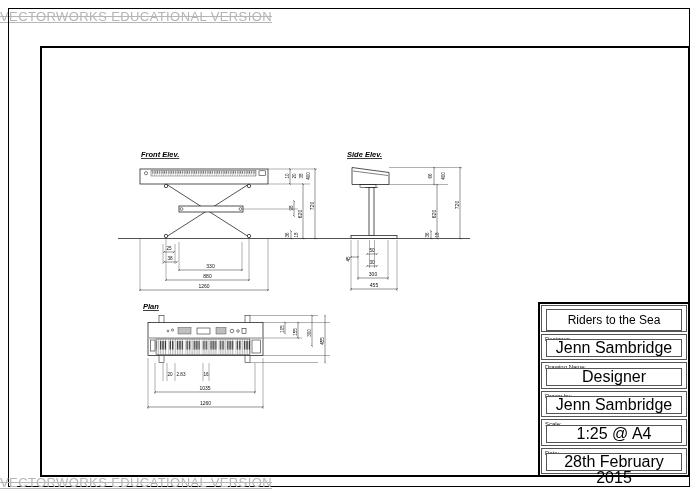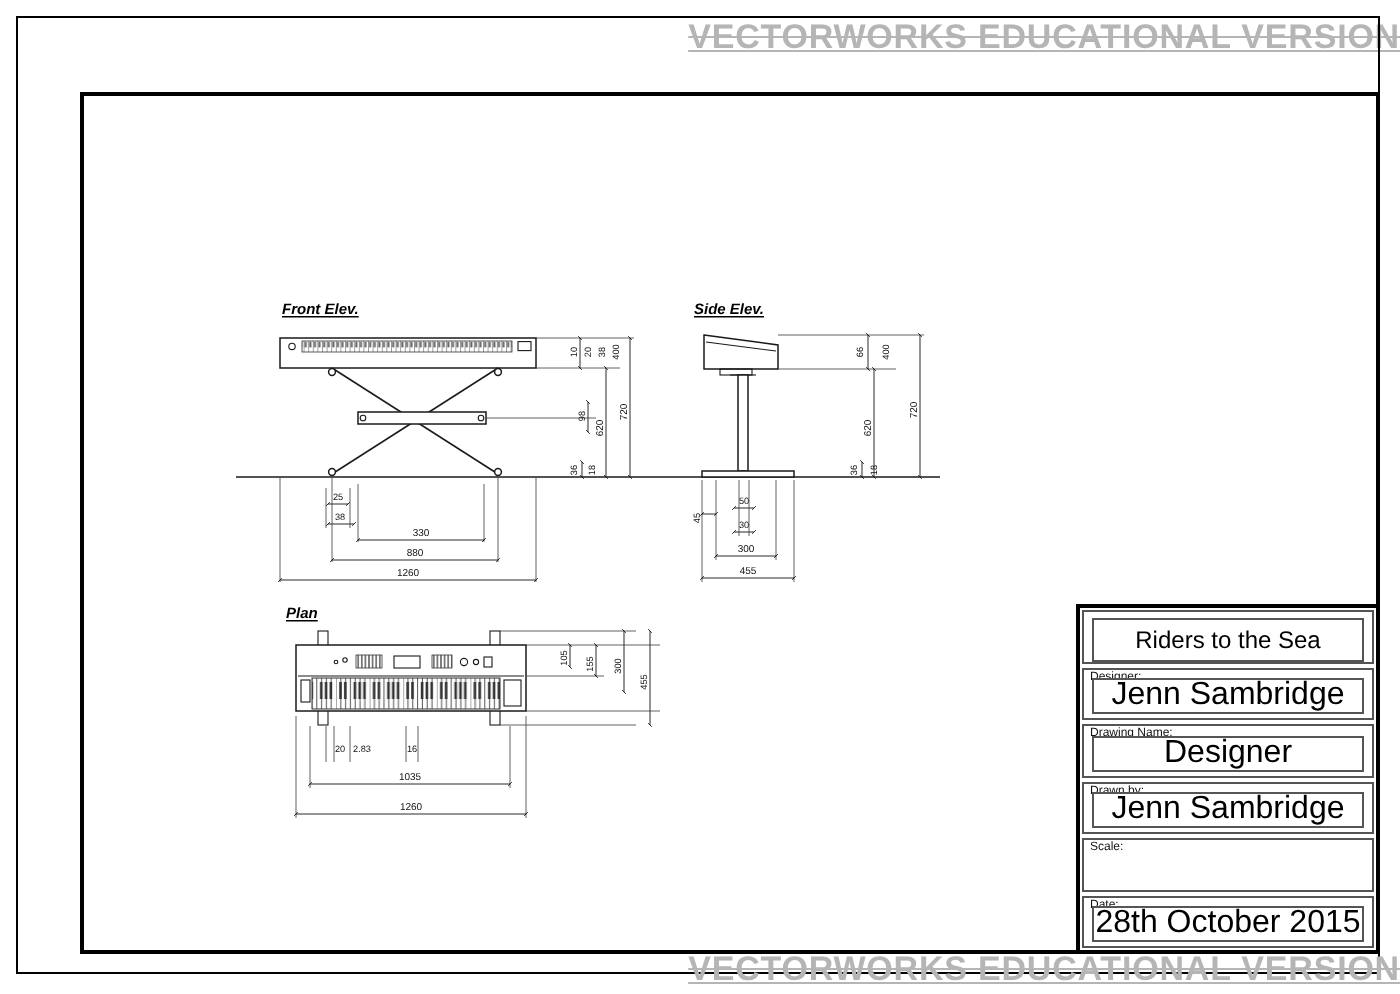--- a/index.html
+++ b/index.html
@@ -4,22 +4,22 @@
 <style>
   html,body{margin:0;padding:0;background:#fff;}
   #page{position:relative;width:700px;height:497px;background:#fff;overflow:hidden;
         font-family:"Liberation Sans",sans-serif;}
   
   .outer-border{position:absolute;left:8px;top:8px;width:682px;height:479px;
                 border:1.5px solid #000;box-sizing:border-box;}
   .inner-border{position:absolute;left:40px;top:46px;width:650px;height:431px;
                 border:2.5px solid #000;box-sizing:border-box;}
   
-  .wm{position:absolute;width:100%;text-align:right;color:#b5b5b5;
-      font-size:17px;font-weight:bold;letter-spacing:.4px;
+  .wm{position:absolute;width:100%;text-align:left;color:#b5b5b5;
+      font-size:13px;font-weight:normal;letter-spacing:.4px;
       text-decoration:underline line-through;}
   .wm-top{top:9px;}
   .wm-bottom{top:475px;}
   
   svg{position:absolute;left:0;top:0;}
   .ln{stroke:#1a1a1a;stroke-width:.75;fill:#fff;}
   .lt{stroke:#1a1a1a;stroke-width:.55;fill:none;}
   .xln{stroke:#3a3a3a;stroke-width:.4;fill:none;}
   .dim{stroke:#2a2a2a;stroke-width:.5;fill:none;
        marker-start:url(#tk);marker-end:url(#tk);}
@@ -266,21 +266,22 @@
     <div class="tb-row">
       <div class="tb-label">Drawing Name:</div>
       <div class="tb-box">Designer</div>
     </div>
     <div class="tb-row">
       <div class="tb-label">Drawn by:</div>
       <div class="tb-box">Jenn Sambridge</div>
     </div>
     <div class="tb-row">
       <div class="tb-label">Scale:</div>
+      <div class="tb-box">1:25 @ A4</div>
     </div>
     <div class="tb-row">
       <div class="tb-label">Date:</div>
-      <div class="tb-box">28th October 2015</div>
+      <div class="tb-box">28th February 2015</div>
     </div>
   </div>
 
   <div class="wm wm-bottom">VECTORWORKS EDUCATIONAL VERSION</div>
 </div>
 
 </body></html>

